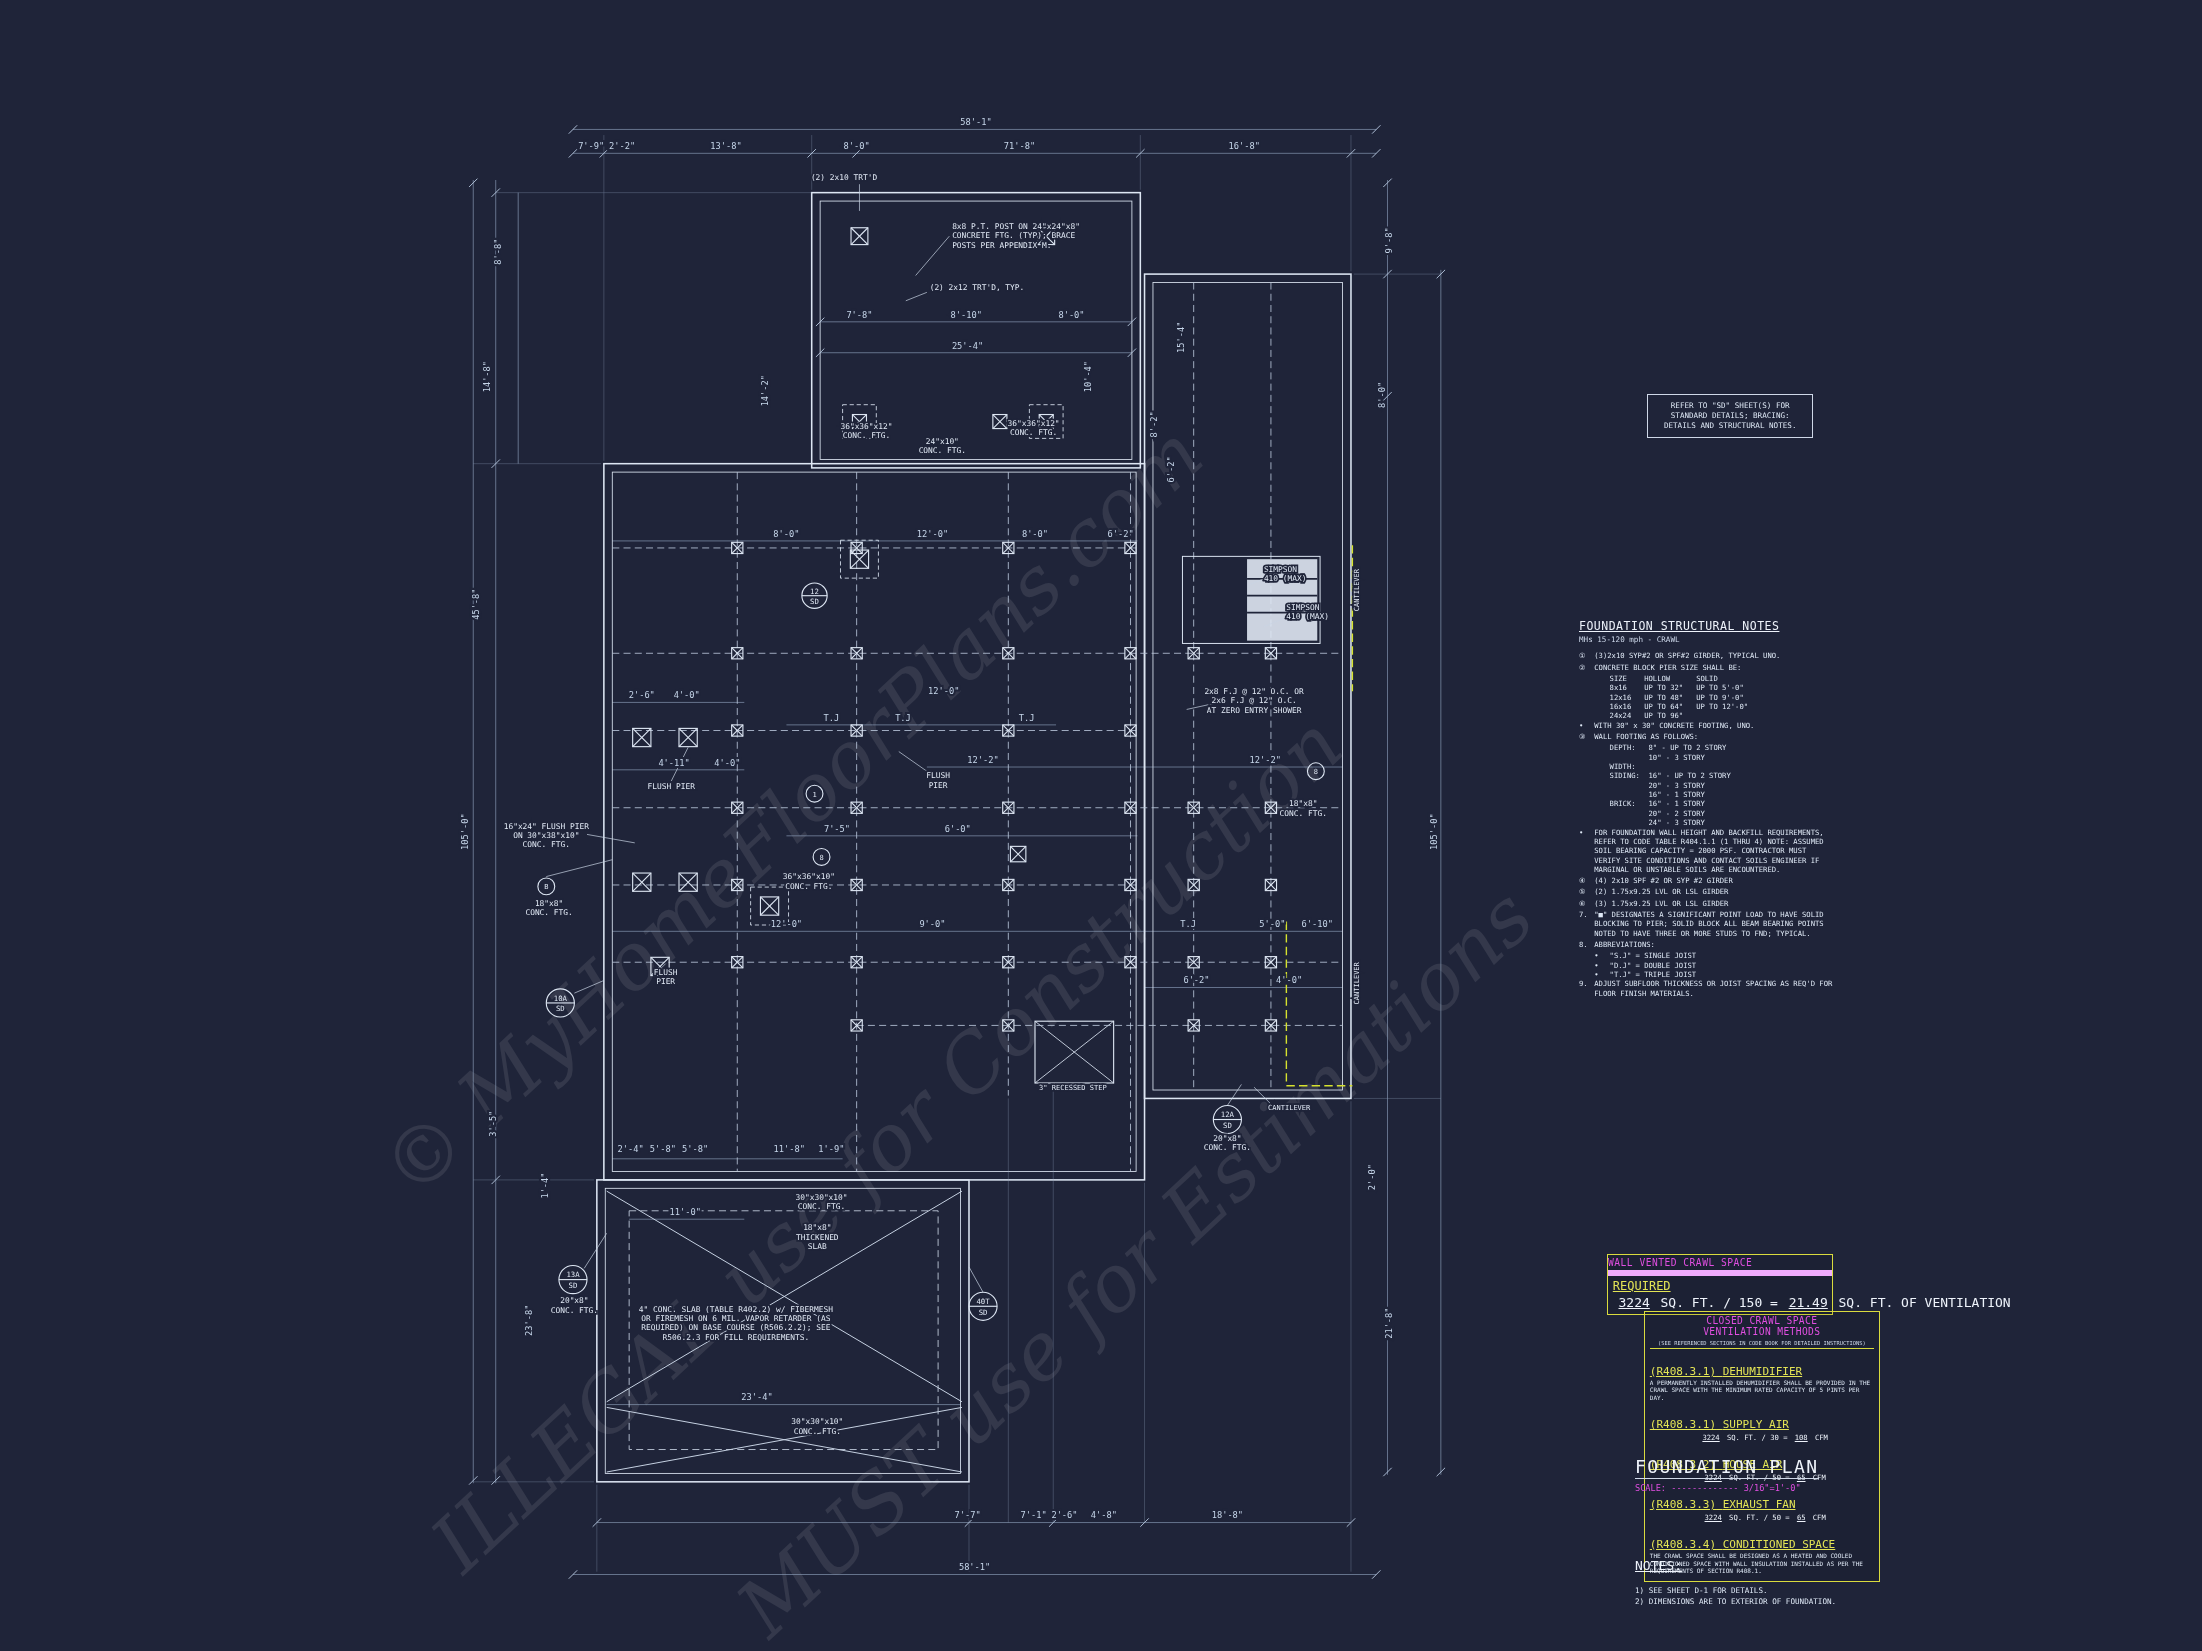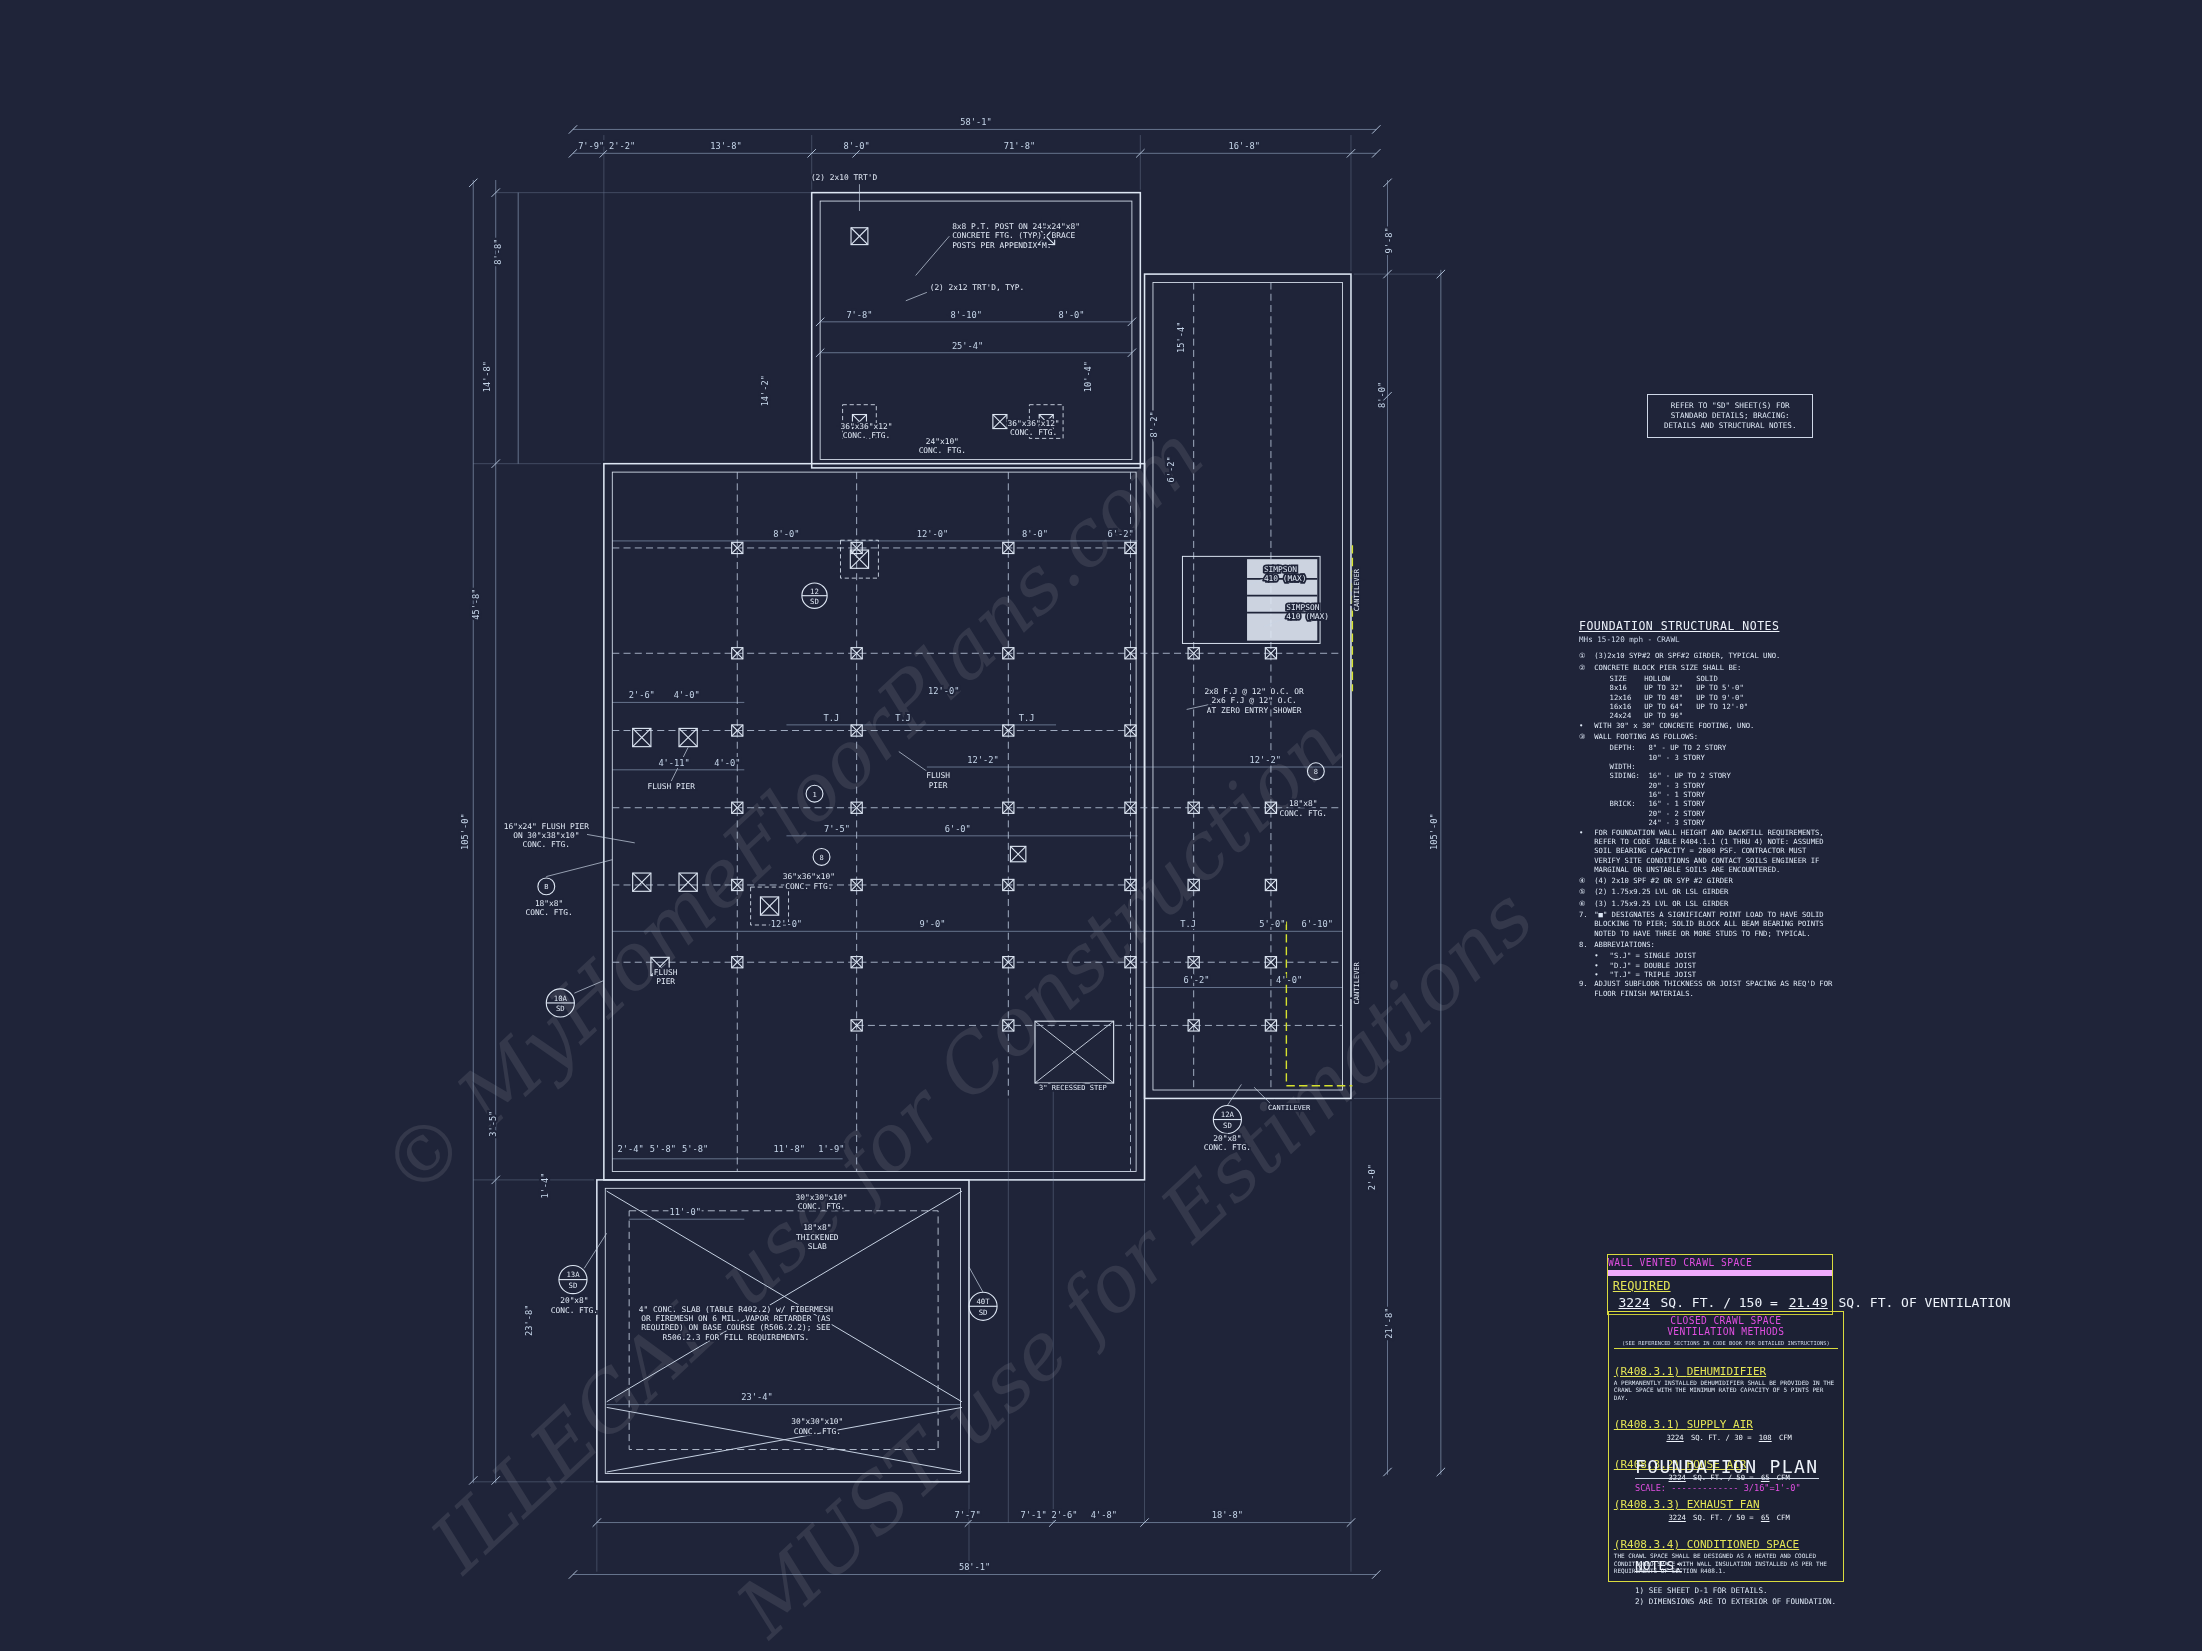--- a/index.html
+++ b/index.html
@@ -36,21 +36,21 @@
   
   .yellow-box{border:1px solid #d9db3e;background:rgba(0,0,0,0.08);}
   .wall-vented{left:1607px;top:1254px;width:224px;padding:0 0 4.8px 0;}
   .box-title{
     color:#e14fe1;font-size:9.6px;letter-spacing:0.5px;text-align:left;
     border-bottom:6px solid #f0abfc;padding:1.9px 0;margin-bottom:2.9px;white-space:nowrap;
   }
   .req{color:#e3e455;font-size:12px;text-decoration:underline;padding-left:4.8px;}
   .formula{font-size:13px;color:#eef3fb;padding:1.9px 4.8px 0 7.6px;white-space:nowrap;}
   .formula .num{text-decoration:underline;padding:0 2.9px;}
-  .closed-crawl{left:1608px;top:1311px;width:224px;padding:2.9px 4.8px 5.7px 4.8px;}
+  .closed-crawl{left:1644px;top:1311px;width:224px;padding:2.9px 4.8px 5.7px 4.8px;}
   .cc-title{color:#e14fe1;font-size:9.6px;line-height:1.2;text-align:center;letter-spacing:0.4px;white-space:nowrap;}
   .cc-note{
     font-size:5.4px;text-align:center;color:#cfd9ea;margin:1.9px 0 1.9px 0;
     border-bottom:1px solid #d9db3e;padding-bottom:1.9px;white-space:nowrap;
   }
   .cc-head{color:#e3e455;font-size:11px;margin-top:16px;text-decoration:underline;white-space:nowrap;}
   .cc-body{font-size:6px;line-height:1.3;color:#dfe9f6;margin-top:1px;}
   .cc-formula{font-size:7.2px;color:#eef3fb;margin-top:1.9px;padding-left:3.8px;white-space:nowrap;text-align:center;}
   .cc-formula .num{text-decoration:underline;padding:0 2.9px;}
   

